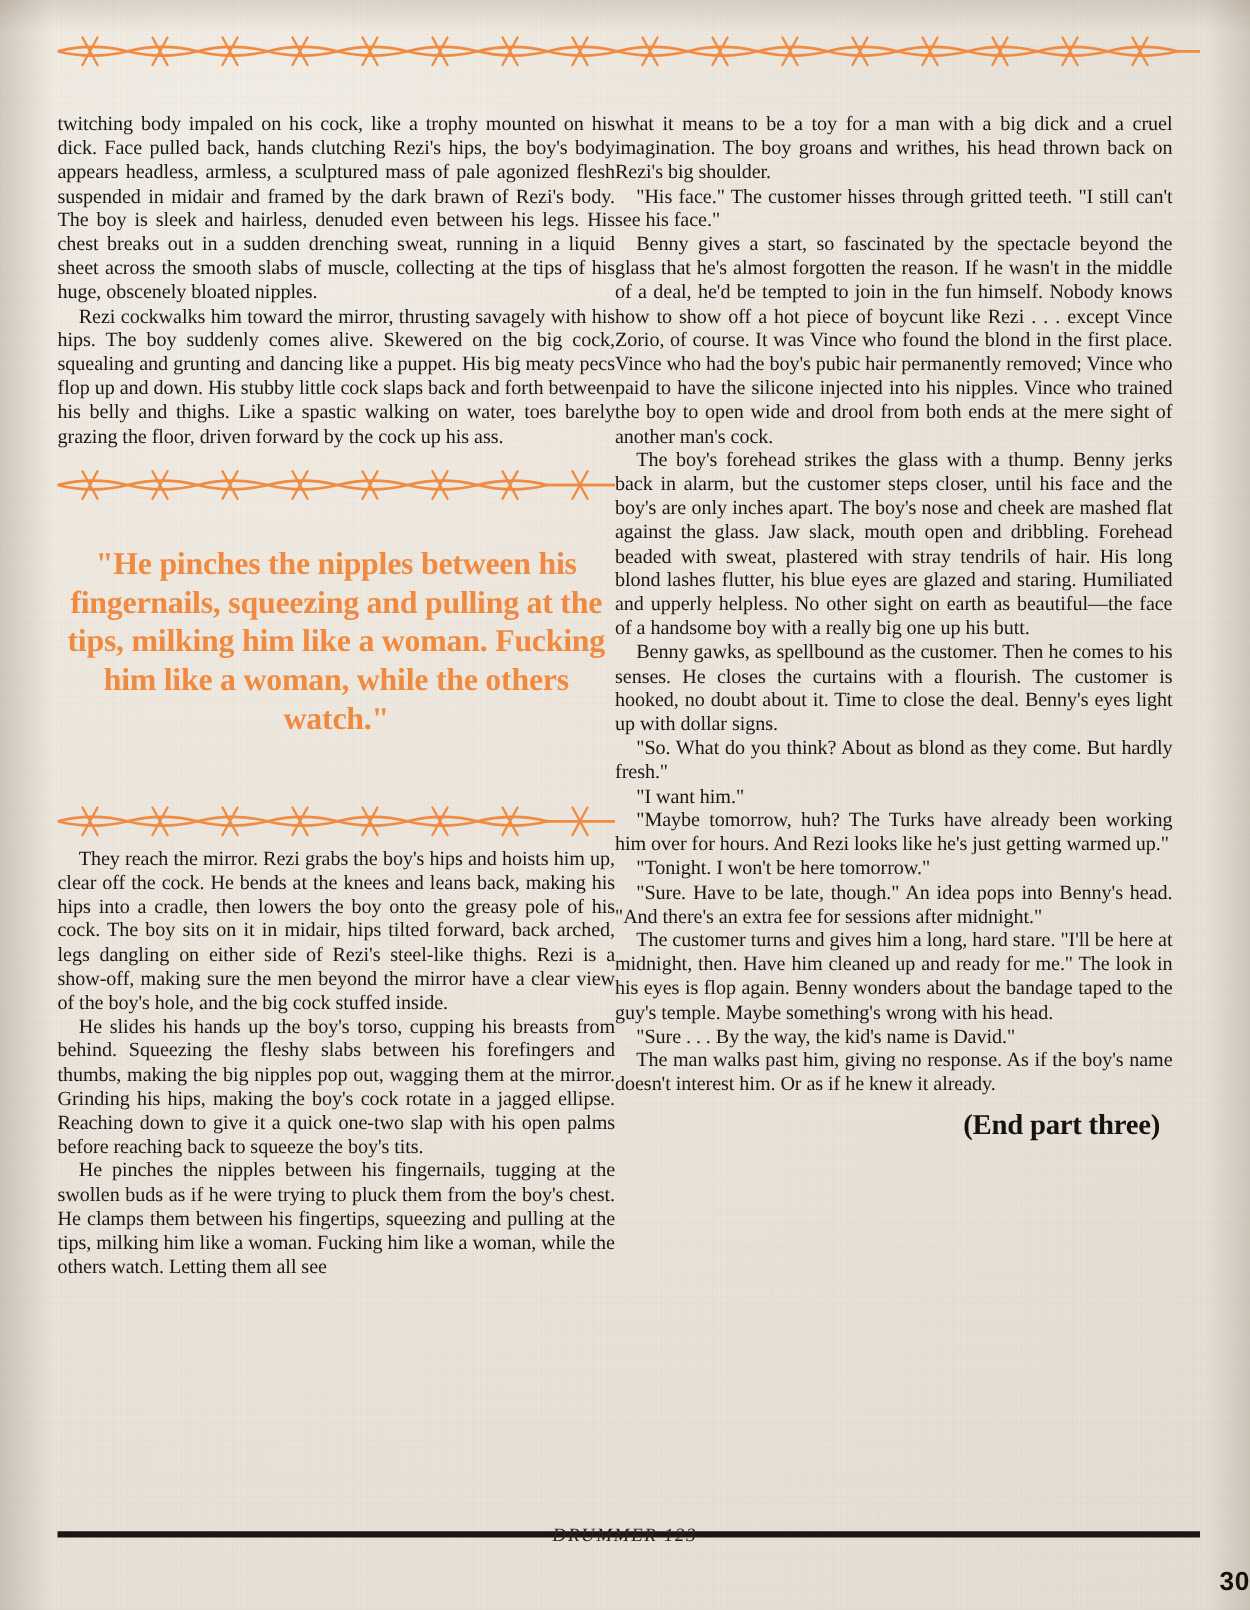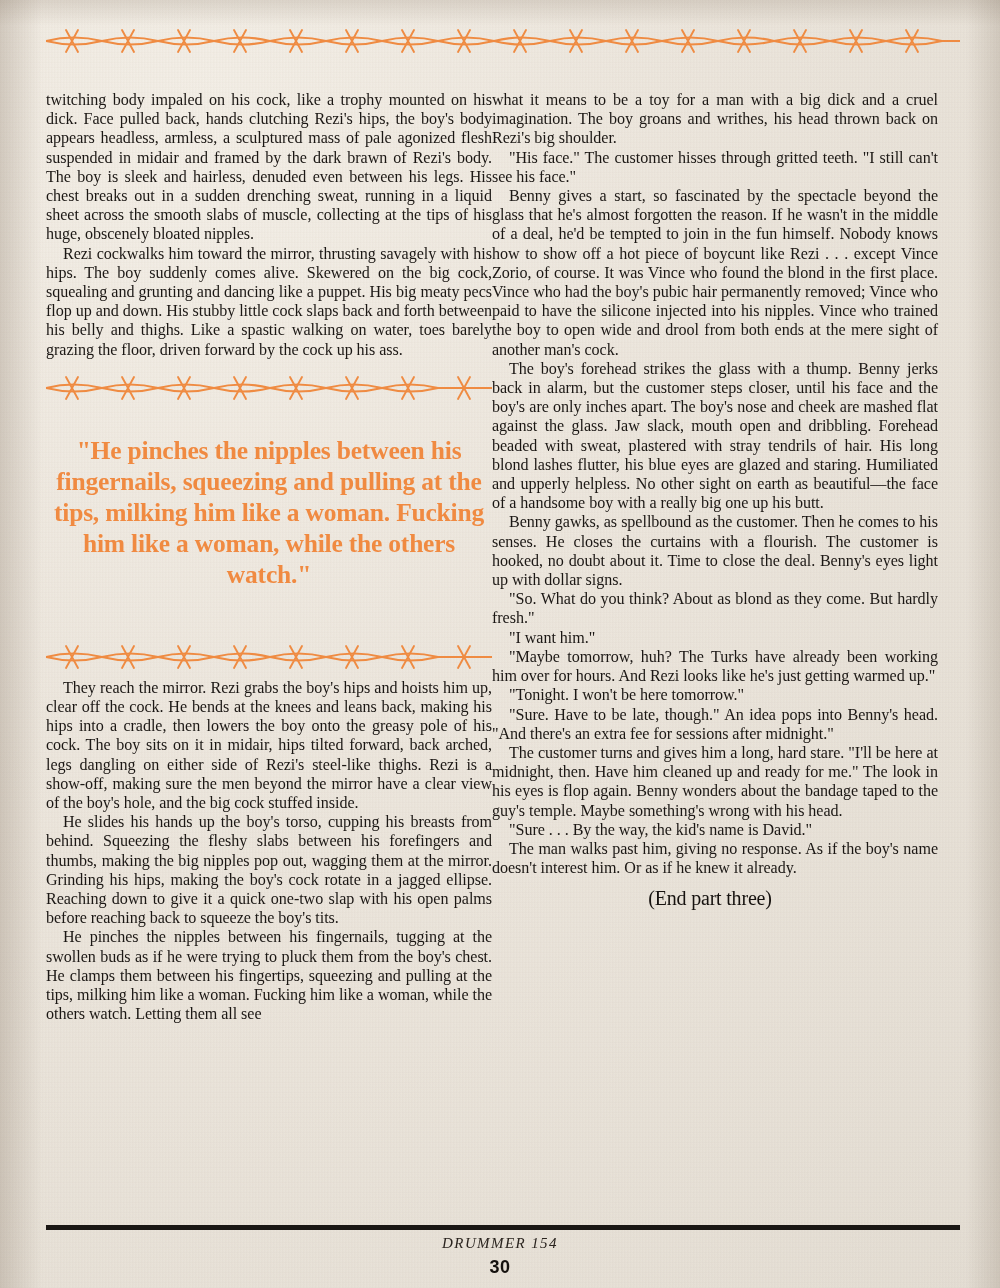--- a/index.html
+++ b/index.html
@@ -103,23 +103,23 @@
   }
 
   .quote-block {
     margin-top: 34px;
     margin-bottom: 34px;
   }
 
   .gap-wire-top { margin-top: 14px; }
 
   .end-part {
-    text-align: center;
-    font-weight: normal;
-    font-size: 20px;
+    text-align: right;
+    font-weight: bold;
+    font-size: 23px;
     font-family: "Liberation Serif", serif;
     color: #16120f;
     margin-top: 10px;
     padding-right: 10px;
     letter-spacing: -0.2px;
   }
 
   .footer-rule {
     position: absolute;
     left: 46px;
@@ -137,24 +137,25 @@
   .footer-title {
     font-family: "Liberation Serif", serif;
     font-style: italic;
     font-size: 15px;
     letter-spacing: 1.4px;
     color: #2a241f;
   }
   .footer-page {
     font-family: "Liberation Sans", sans-serif;
     font-weight: bold;
-    font-size: 18px;
+    font-size: 21px;
     color: #15110e;
-    margin-top: 5px;
+    margin-top: 16px;
     letter-spacing: 0.5px;
+    text-align: right;
   }
 </style>
 </head>
 <body>
 
 <div class="page">
   <div class="paper-grain"></div>
   <div class="edge-shadow-left"></div>
   <div class="edge-shadow-right"></div>
   <div class="edge-shadow-top"></div>
@@ -256,16 +257,16 @@
         <p class="body">"Sure . . . By the way, the kid's name is David."</p>
         <p class="body">The man walks past him, giving no response. As if the boy's name doesn't interest him. Or as if he knew it already.</p>
         <p class="end-part">(End part three)</p>
       </div>
 
     </div>
   </div>
 
   <div class="footer-rule"></div>
   <div class="footer">
-    <div class="footer-title">DRUMMER 154</div>
+    <div class="footer-title">DRUMMER 123</div>
     <div class="footer-page">30</div>
   </div>
 </div>
 
 </body></html>

